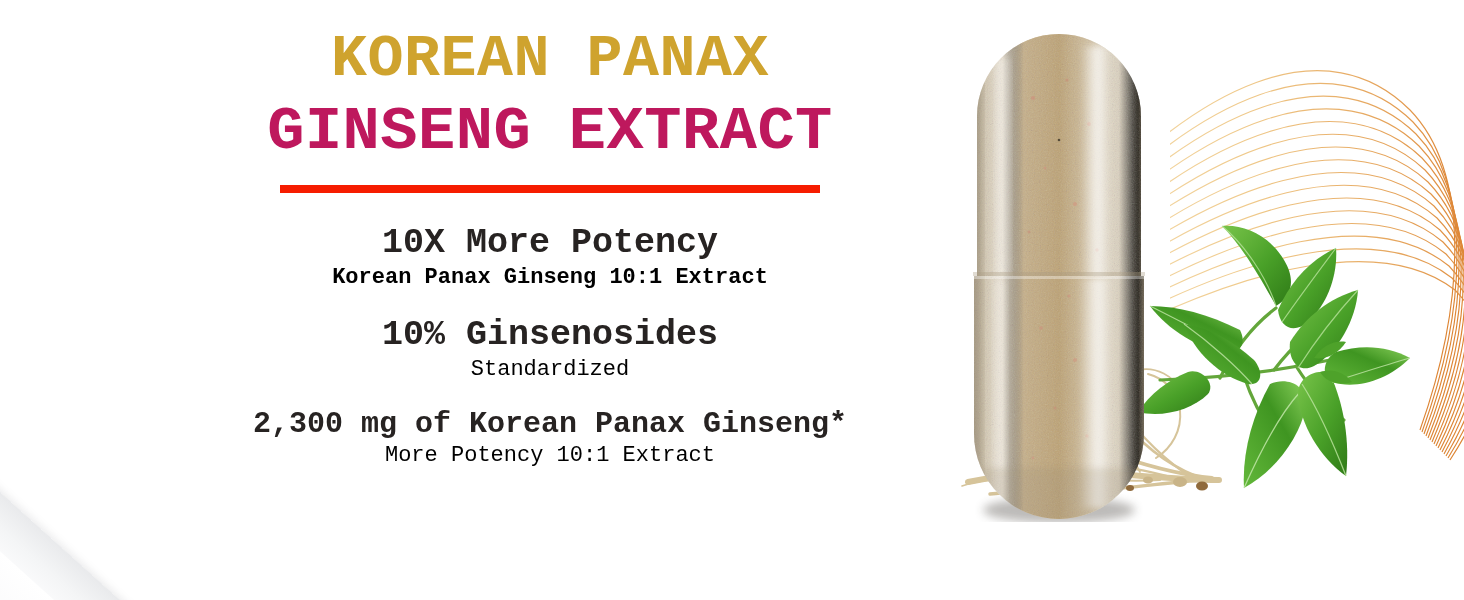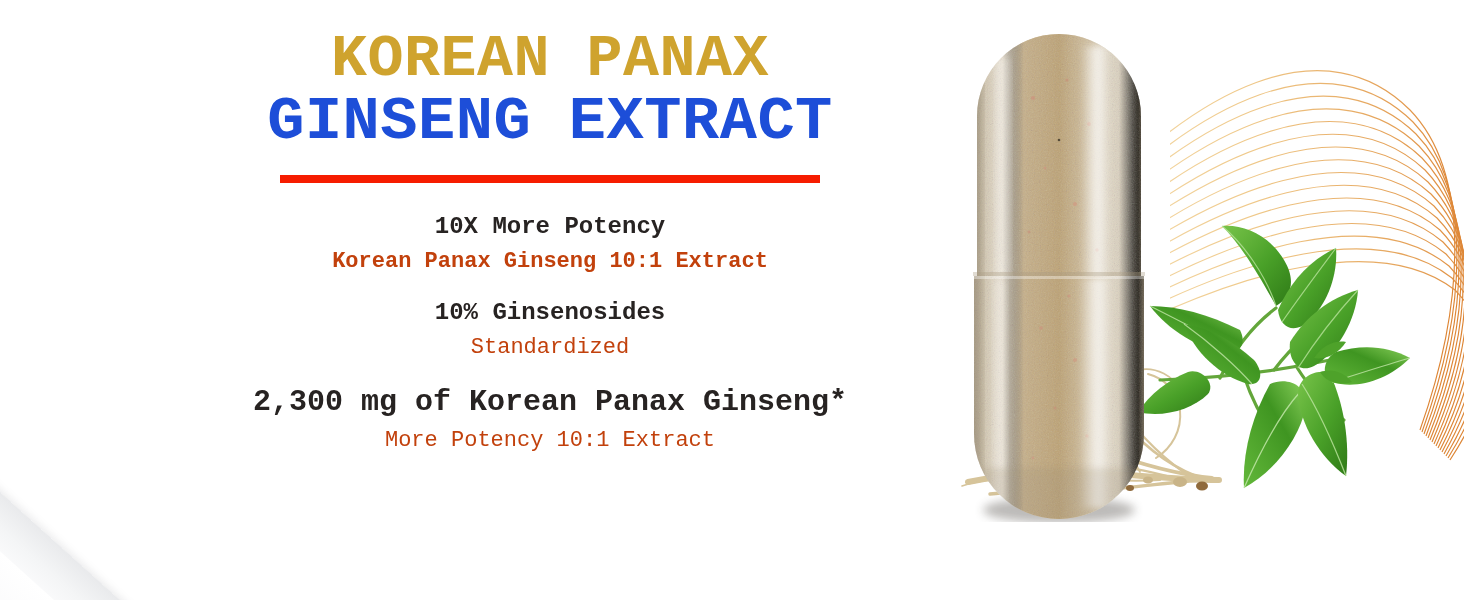--- a/index.html
+++ b/index.html
@@ -74,47 +74,47 @@
     font-weight:bold;
     letter-spacing:0.5px;
     color:#cfa32e;
     line-height:0.98;
     white-space:nowrap;
   }
   .title-line2 {
     font-size:62px;
     font-weight:bold;
     letter-spacing:0.5px;
-    color:#1d4ed8;
+    color:#be185d;
     line-height:1.0;
-    margin-top:2px;
+    margin-top:12px;
     white-space:nowrap;
   }
   #title-rule {
     width:540px; height:8px;
     background:#f61c00;
     margin:22px auto 0 auto;
   }
 
   .claim-block { margin-top:22px; }
   .claim-block.first { margin-top:30px; }
   .claim-head {
-    font-size:24px;
+    font-size:35px;
     font-weight:bold;
     color:#272322;
     line-height:1.18;
     white-space:nowrap;
   }
   .claim-head.wide { font-size:30px; }
   .claim-sub {
     font-size:22px;
     font-weight:bold;
-    color:#c2410c;
+    color:#000000;
     line-height:1.3;
-    margin-top:7px;
+    margin-top:0;
     white-space:nowrap;
   }
   .claim-sub.light { font-weight:normal; font-size:22px; }
 
   
   #product {
     position:absolute;
     right:0; top:0;
     width:520px; height:600px;
     z-index:2;

